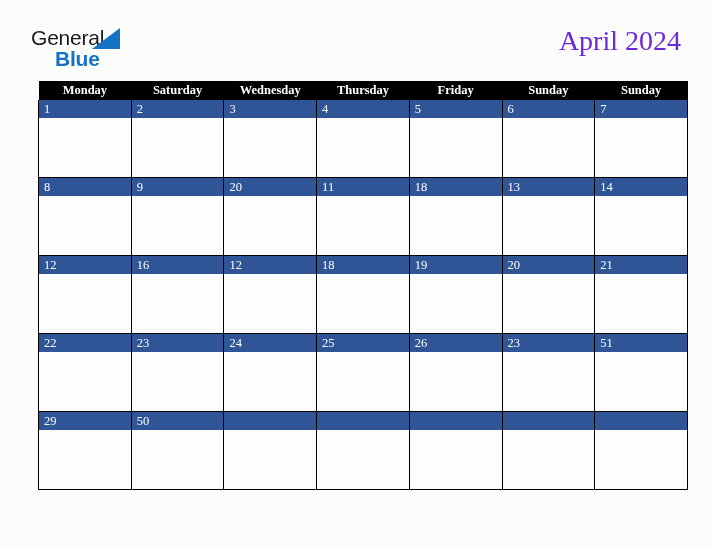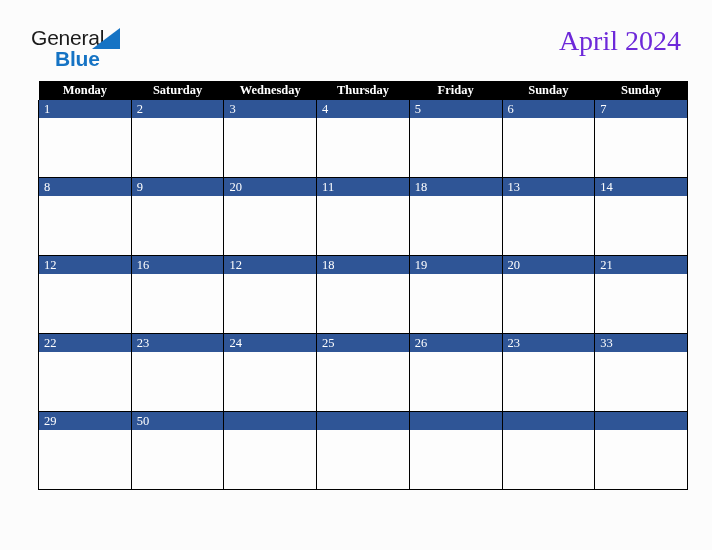--- a/index.html
+++ b/index.html
@@ -329,21 +329,21 @@
             </div>
           </td>
         <td>
             <div class="day-cell-inner">
               <div class="day-number-bar">23</div>
               <div class="day-body"></div>
             </div>
           </td>
         <td>
             <div class="day-cell-inner">
-              <div class="day-number-bar">33</div>
+              <div class="day-number-bar">51</div>
               <div class="day-body"></div>
             </div>
           </td>
       </tr>
       <tr class="week-row">
         <td>
             <div class="day-cell-inner">
               <div class="day-number-bar">29</div>
               <div class="day-body"></div>
             </div>

